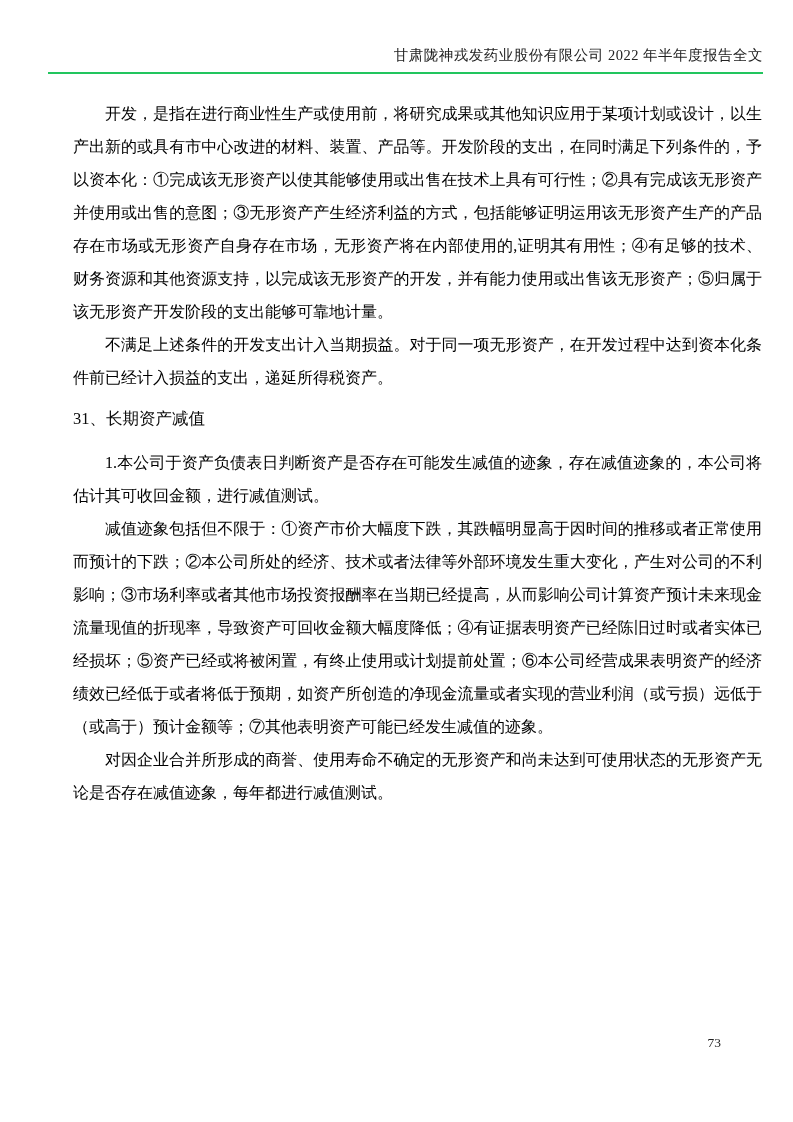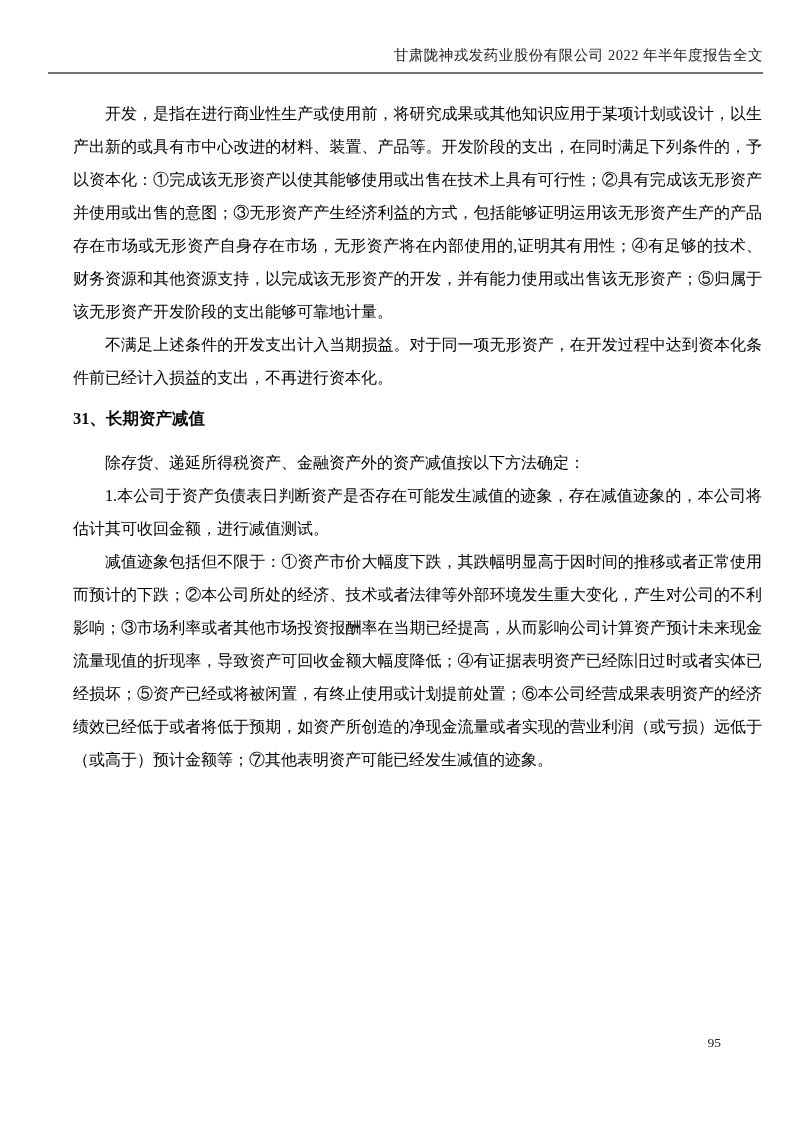--- a/index.html
+++ b/index.html
@@ -18,42 +18,42 @@
   }
   .page-header {
     position: absolute;
     top: 46px;
     left: 48px;
     right: 30px;
     text-align: right;
     font-size: 14.5px;
     letter-spacing: 0.5px;
     color: #222222;
-    border-bottom: 2px solid #737373;
+    border-bottom: 2px solid #22c55e;
     padding-bottom: 7px;
     line-height: 1.3;
   }
   .content {
     position: absolute;
     top: 97px;
     left: 73px;
     right: 31px;
   }
   .content p {
     margin: 0;
     font-size: 16px;
     line-height: 33px;
     text-align: justify;
     text-indent: 2em;
     color: #000000;
   }
   .section-heading {
     margin: 13px 0 15px 0;
     font-size: 16.5px;
-    font-weight: bold;
+    font-weight: normal;
     color: #0a0a0a;
     line-height: 24px;
   }
   .page-footer {
     position: absolute;
     top: 1035px;
     right: 72px;
     font-size: 13.5px;
     color: #222222;
   }
@@ -64,32 +64,32 @@
 <div class="page">
 
   <div class="page-header">
     <span>甘肃陇神戎发药业股份有限公司 2022 年半年度报告全文</span>
   </div>
 
   <div class="content">
 
     <p>开发，是指在进行商业性生产或使用前，将研究成果或其他知识应用于某项计划或设计，以生产出新的或具有市中心改进的材料、装置、产品等。开发阶段的支出，在同时满足下列条件的，予以资本化：①完成该无形资产以使其能够使用或出售在技术上具有可行性；②具有完成该无形资产并使用或出售的意图；③无形资产产生经济利益的方式，包括能够证明运用该无形资产生产的产品存在市场或无形资产自身存在市场，无形资产将在内部使用的,证明其有用性；④有足够的技术、财务资源和其他资源支持，以完成该无形资产的开发，并有能力使用或出售该无形资产；⑤归属于该无形资产开发阶段的支出能够可靠地计量。</p>
 
-    <p>不满足上述条件的开发支出计入当期损益。对于同一项无形资产，在开发过程中达到资本化条件前已经计入损益的支出，不再进行资本化。</p>
+    <p>不满足上述条件的开发支出计入当期损益。对于同一项无形资产，在开发过程中达到资本化条件前已经计入损益的支出，递延所得税资产。</p>
 
 
     <h2 class="section-heading">31、长期资产减值</h2>
 
-    <p>除存货、递延所得税资产、金融资产外的资产减值按以下方法确定：</p>
 
     <p>1.本公司于资产负债表日判断资产是否存在可能发生减值的迹象，存在减值迹象的，本公司将估计其可收回金额，进行减值测试。</p>
 
     <p>减值迹象包括但不限于：①资产市价大幅度下跌，其跌幅明显高于因时间的推移或者正常使用而预计的下跌；②本公司所处的经济、技术或者法律等外部环境发生重大变化，产生对公司的不利影响；③市场利率或者其他市场投资报酬率在当期已经提高，从而影响公司计算资产预计未来现金流量现值的折现率，导致资产可回收金额大幅度降低；④有证据表明资产已经陈旧过时或者实体已经损坏；⑤资产已经或将被闲置，有终止使用或计划提前处置；⑥本公司经营成果表明资产的经济绩效已经低于或者将低于预期，如资产所创造的净现金流量或者实现的营业利润（或亏损）远低于（或高于）预计金额等；⑦其他表明资产可能已经发生减值的迹象。</p>
 
+    <p>对因企业合并所形成的商誉、使用寿命不确定的无形资产和尚未达到可使用状态的无形资产无论是否存在减值迹象，每年都进行减值测试。</p>
 
 
   </div>
 
   <div class="page-footer">
-    <span>95</span>
+    <span>73</span>
   </div>
 
 </div>
 
 </body></html>

